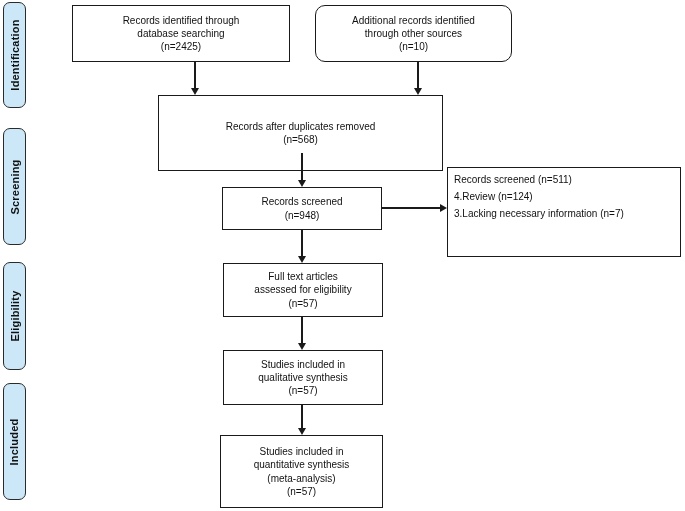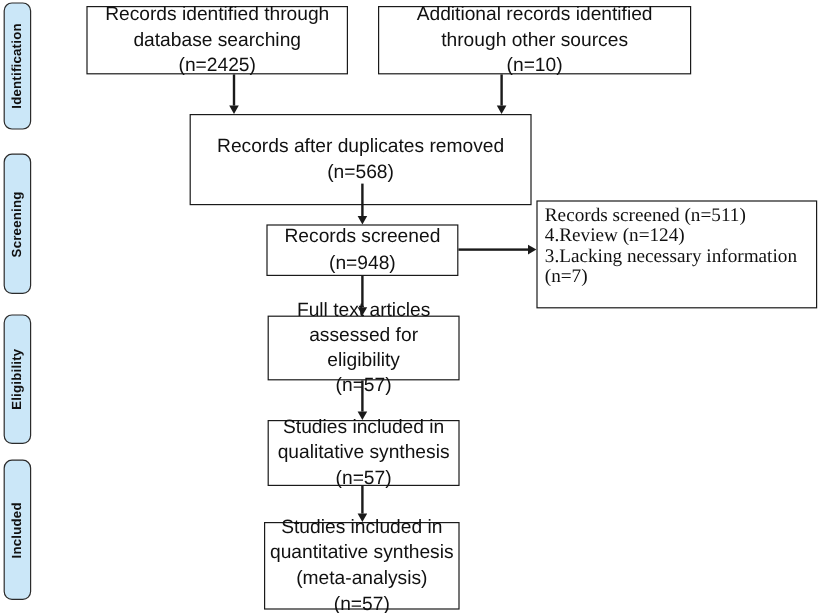--- a/index.html
+++ b/index.html
@@ -43,33 +43,33 @@
   }
   
   .fbox {
     position: absolute;
     border: 1.5px solid var(--box-border);
     background: #ffffff;
     display: flex;
     align-items: center;
     justify-content: center;
     text-align: center;
-    font-size: 16px;
+    font-size: 10px;
     line-height: 1.32;
     white-space: pre-line;
     padding: 2px 4px;
   }
   .fbox.left-list {
     display: block;
     text-align: left;
     white-space: normal;
     padding: 4px 6px;
     line-height: 16.9px;
   }
-  .fbox.left-list .line { display: block; font-family: Liberation Serif, serif; }
+  .fbox.left-list .line { display: block; }
   
   .varrow {
     position: absolute;
     width: 2px;
     background: var(--box-border);
   }
   .varrow::after {
     content: "";
     position: absolute;
     left: 50%;
@@ -112,21 +112,21 @@
     <span class="stage-text">Eligibility</span>
   </div>
   <div class="stage" style="top:383px; height:117px;">
     <span class="stage-text">Included</span>
   </div>
 
   <div class="fbox" style="left:72px; top:5px; width:218px; height:57px;">Records identified through
 database searching
 (n=2425)</div>
 
-  <div class="fbox" style="left:315px; top:5px; width:261px; height:57px;">Additional records identified
+  <div class="fbox" style="left:315px; top:5px; width:197px; height:57px;border-radius:10px;">Additional records identified
 through other sources
 (n=10)</div>
 
   <div class="fbox" style="left:158px; top:95px; width:285px; height:76px;">Records after duplicates removed
 (n=568)</div>
 
   <div class="fbox" style="left:222px; top:187px; width:160px; height:43px;">Records screened
 (n=948)</div>
 
   <div class="fbox left-list" style="left:447px; top:167px; width:234px; height:90px;">

